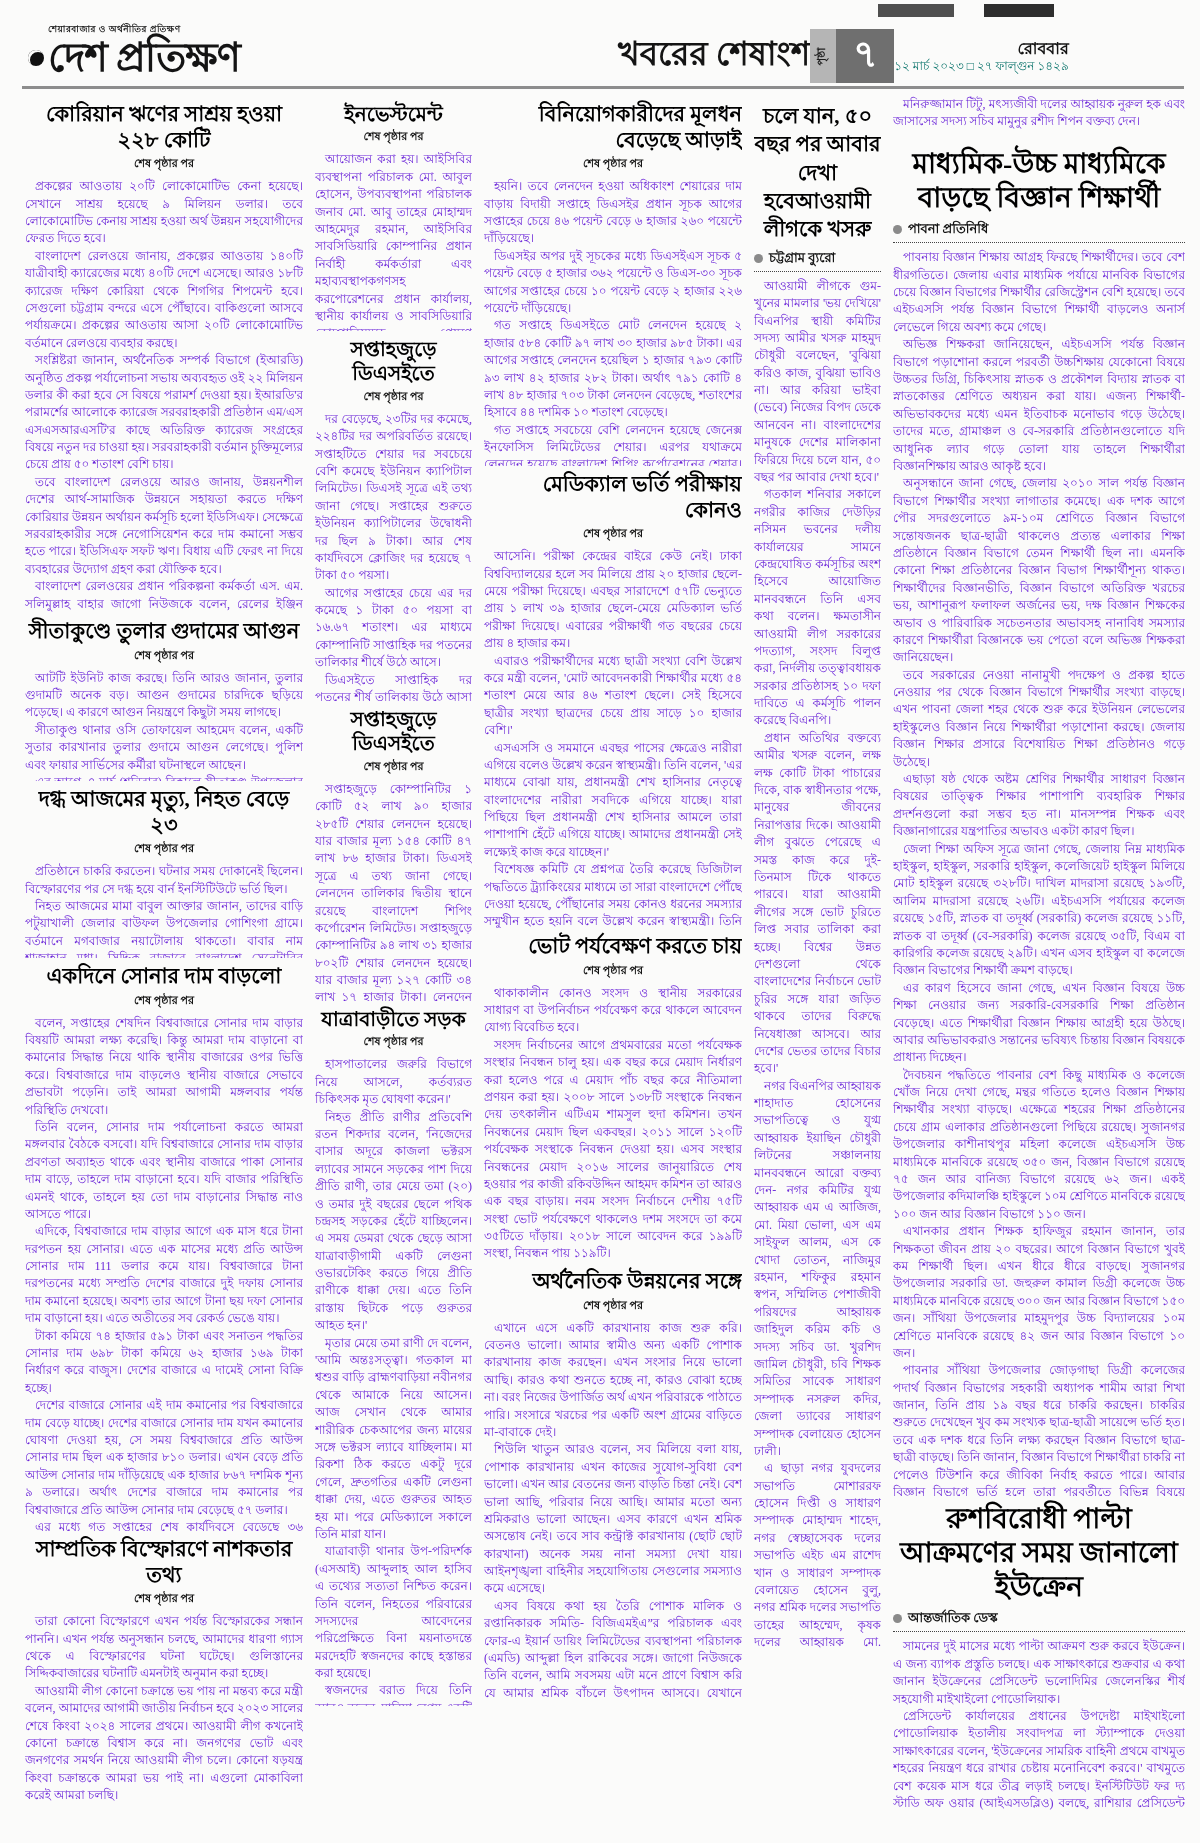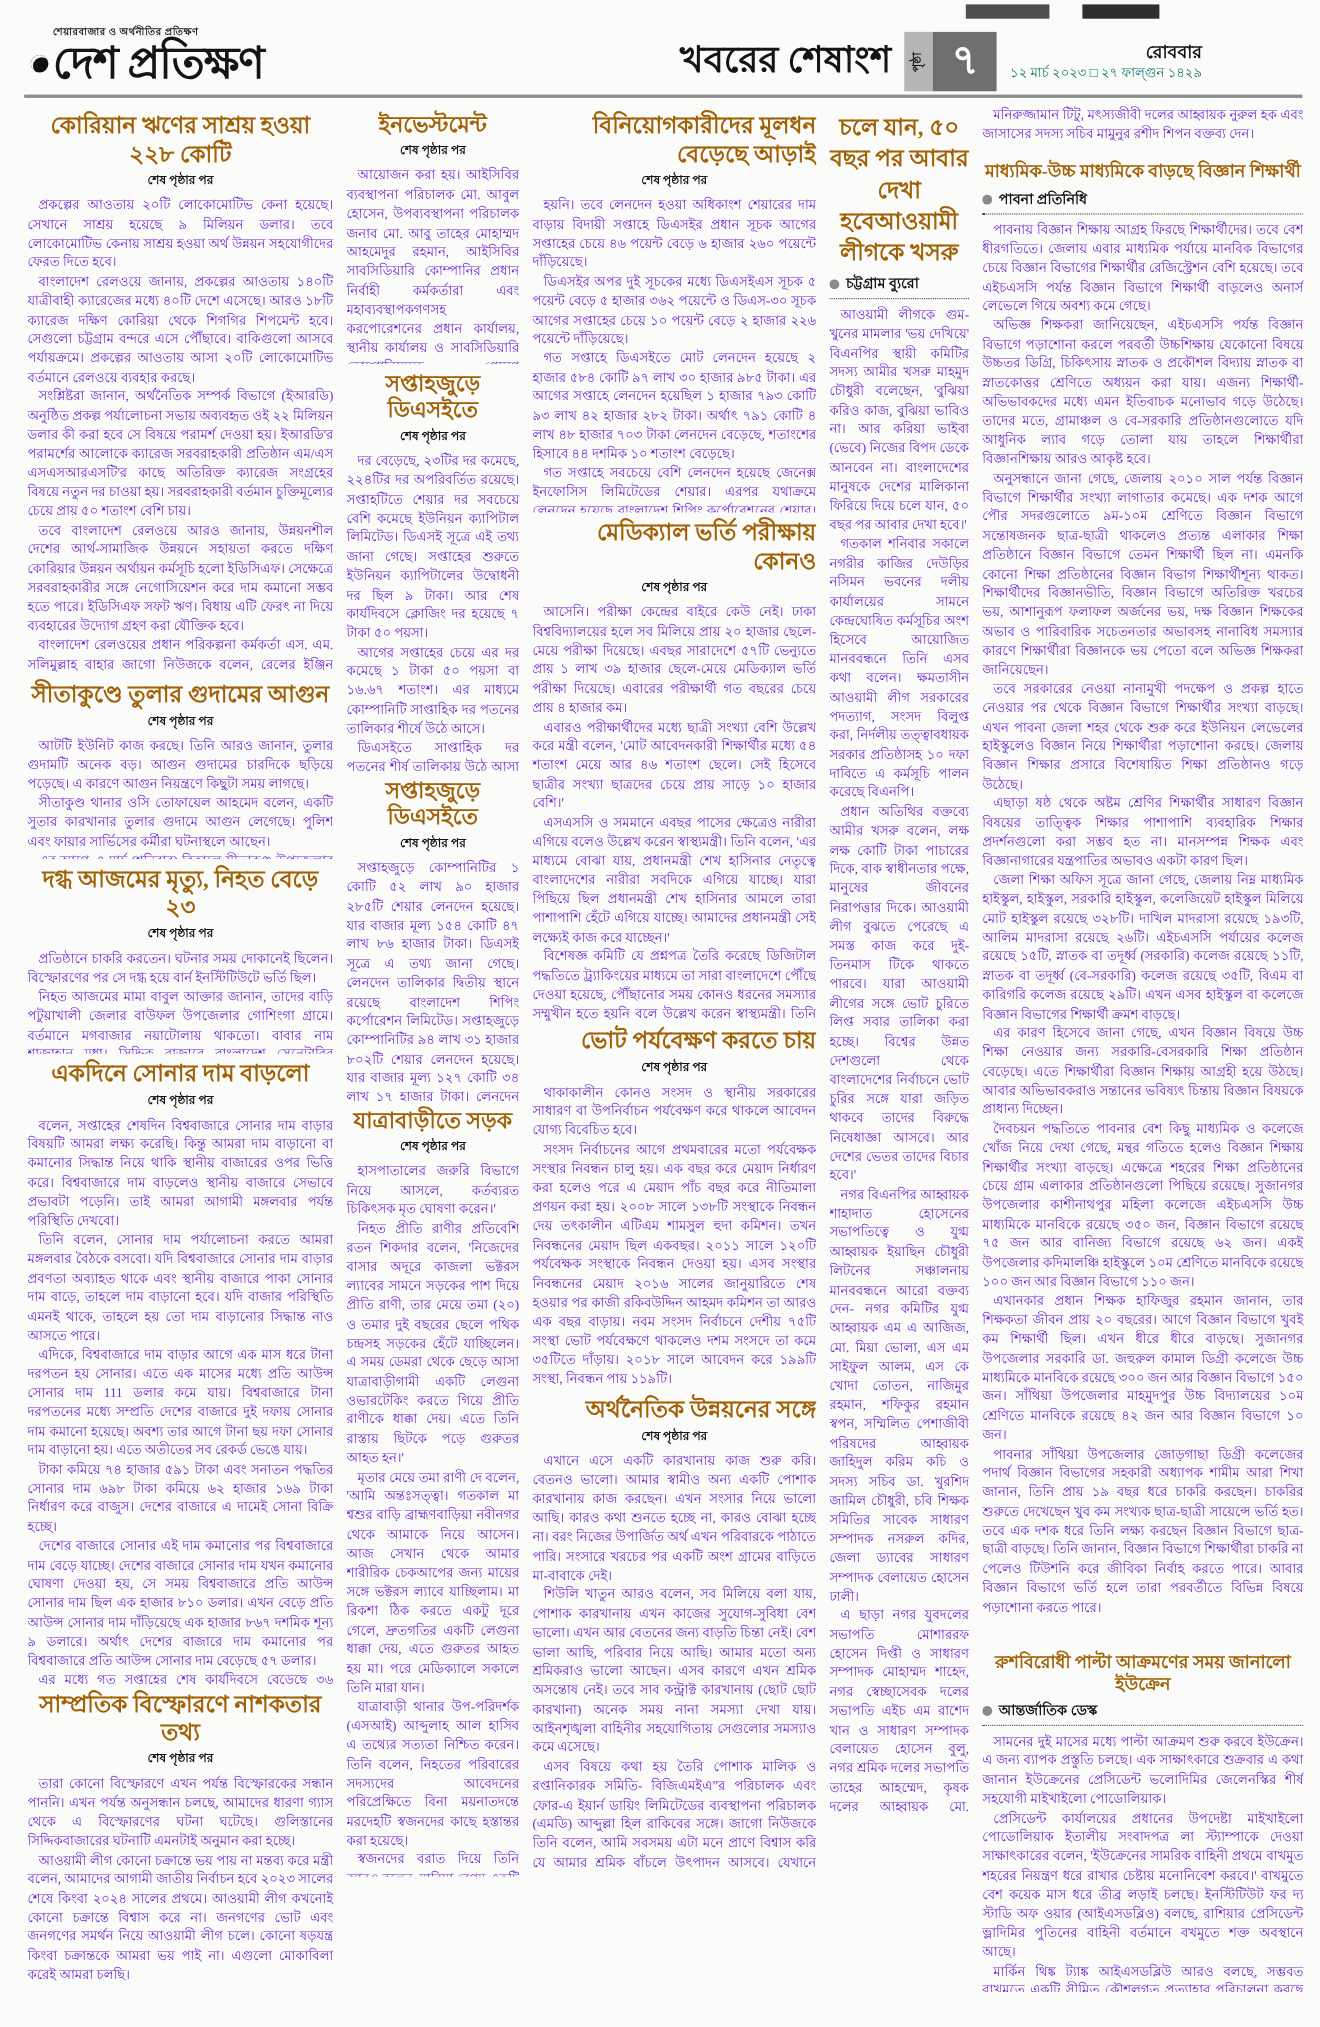--- a/index.html
+++ b/index.html
@@ -7,21 +7,21 @@
     width:1200px;height:1843px;position:relative;background:#fbfbfa;color:#141414;
     font-family:"Liberation Serif","DejaVu Serif",serif;
     -webkit-font-smoothing:antialiased;overflow:hidden;
   }
   
   .logo-block{position:absolute;left:28px;top:22px;}
   .tagline{font-size:9px;font-weight:bold;letter-spacing:.5px;margin:0 0 1px 20px;color:#222;}
   .logo-row{display:flex;align-items:center;gap:4px;}
   .emblem{width:16px;height:16px;border-radius:50%;background:#101010;display:inline-block;box-shadow:inset 2px 2px 0 #fbfbfa;}
   .logo-text{font-size:40px;font-weight:bold;line-height:1;letter-spacing:-1px;}
-  .head-right{position:absolute;top:28px;left:618px;display:flex;align-items:center;gap:12px;}
+  .head-right{position:absolute;top:28px;left:618px;display:flex;align-items:center;gap:0;}
   .section-title{font-size:33px;font-weight:bold;white-space:nowrap;}
   .page-badge{display:flex;}
   .page-label{width:26px;height:54px;background:#b5b5b5;display:flex;align-items:center;justify-content:center;}
   .page-label span{transform:rotate(-90deg);font-size:11px;font-weight:bold;white-space:nowrap;color:#1d1d1d;}
   .page-num{width:58px;height:54px;background:#6f6f6f;color:#fff;font-size:38px;font-weight:bold;display:flex;align-items:center;justify-content:center;}
   .date-block{display:flex;flex-direction:column;gap:3px;text-align:right;}
   .day{font-size:16px;font-weight:bold;line-height:1;}
   .date{font-size:12px;line-height:1;color:#0f766e;}
   .mast-rule{position:absolute;left:22px;right:16px;top:86px;border-top:3px solid #8d8d8d;}
   .decor-bar{position:absolute;top:4px;height:13px;}
@@ -46,26 +46,26 @@
   .col-b article:nth-of-type(3){height:300px;}
   .col-b article:nth-of-type(4){height:705px;}
   .col-c article:nth-of-type(1){height:370px;}
   .col-c article:nth-of-type(2){height:462px;}
   .col-c article:nth-of-type(3){height:335px;}
   .col-c article:nth-of-type(4){height:438px;}
   .col-d article:nth-of-type(1){height:1555px;}
   .col-e article:nth-of-type(1){height:45px;}
   .col-e article:nth-of-type(2){height:1355px;}
   .col-e article:nth-of-type(3){height:315px;}
-  .headline{text-align:center;font-weight:bold;margin:6px 0 2px;line-height:1.22;color:#a16207;}
+  .headline{text-align:center;font-weight:bold;margin:6px 0 2px;line-height:1.22;color:#000000;}
   .col-a .headline{font-size:21px;}
   .col-b .headline{font-size:20px;}
   .col-c .headline{font-size:21px;text-align:right;}
   .col-d .headline{font-size:21px;line-height:1.35;}
-  .col-e .headline{font-size:16px;}
+  .col-e .headline{font-size:28px;}
   .cont{text-align:center;font-weight:bold;font-size:11px;margin:0 0 4px;}
   .byline{display:flex;align-items:center;gap:6px;font-weight:bold;font-size:13px;margin:4px 0 2px;}
   .byline .dot{width:9px;height:9px;border-radius:50%;background:#8a8a8a;flex:0 0 auto;}
   .rule-dotted{border-top:1px dotted #444;margin:2px 0 6px;}
   p.body{margin:0;font-size:12px;line-height:1.45;text-align:justify;text-indent:10px;color:#6d28d9;}
 </style>
 </head>
 <body>
 
 <header>

